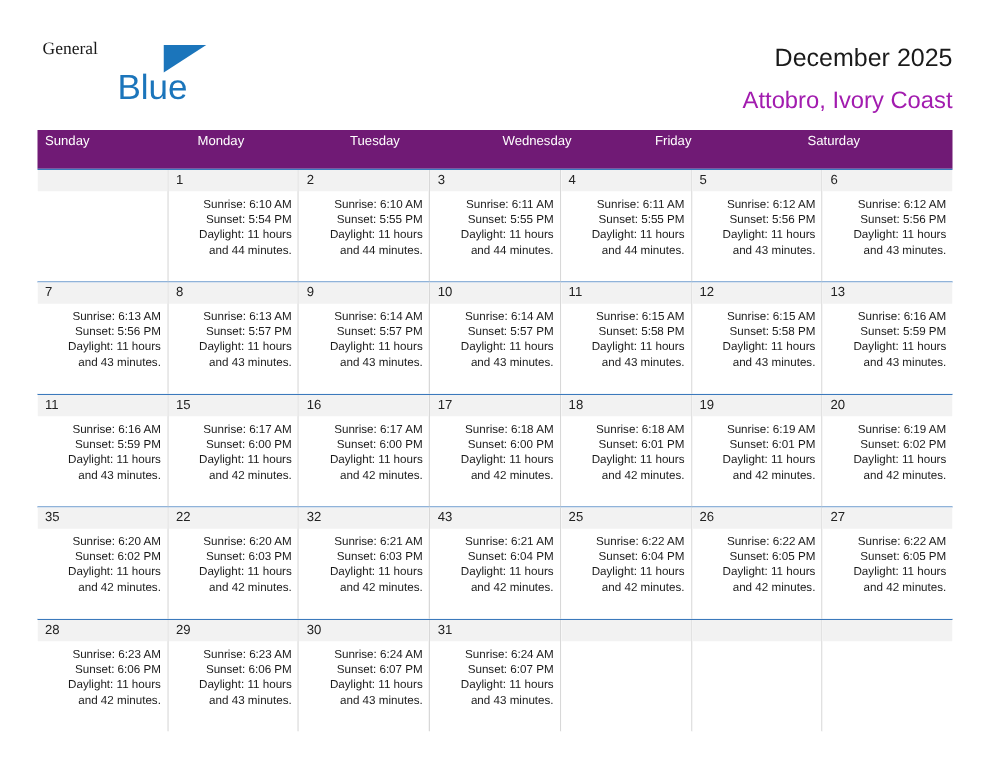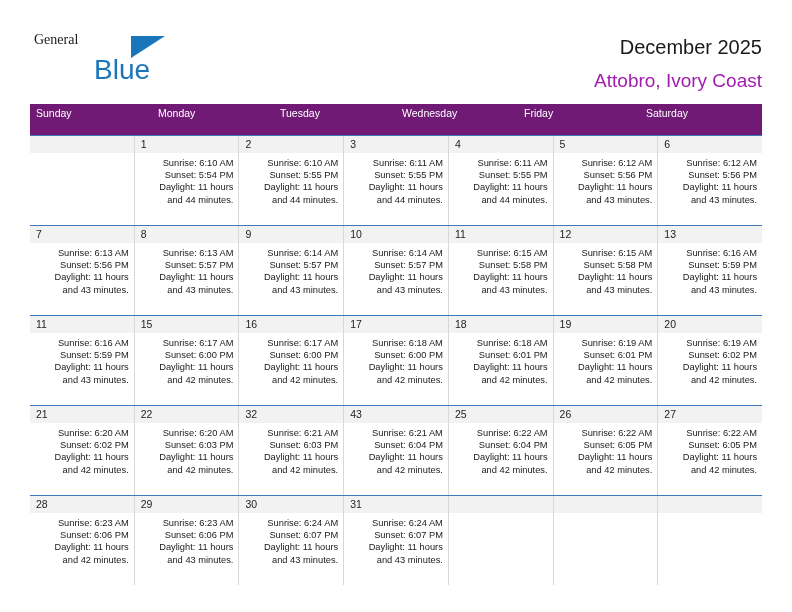--- a/index.html
+++ b/index.html
@@ -362,21 +362,21 @@
           <div>Sunrise: 6:19 AM</div>
           <div>Sunset: 6:02 PM</div>
           <div>Daylight: 11 hours</div>
           <div>and 42 minutes.</div>
         </div>
       </div>
     </div>
 
     <div class="week">
       <div class="daycell">
-        <div class="daynum-bar">21</div>
+        <div class="daynum-bar">35</div>
         <div class="dayinfo">
           <div>Sunrise: 6:20 AM</div>
           <div>Sunset: 6:02 PM</div>
           <div>Daylight: 11 hours</div>
           <div>and 42 minutes.</div>
         </div>
       </div>
       <div class="daycell">
         <div class="daynum-bar">22</div>
         <div class="dayinfo">

